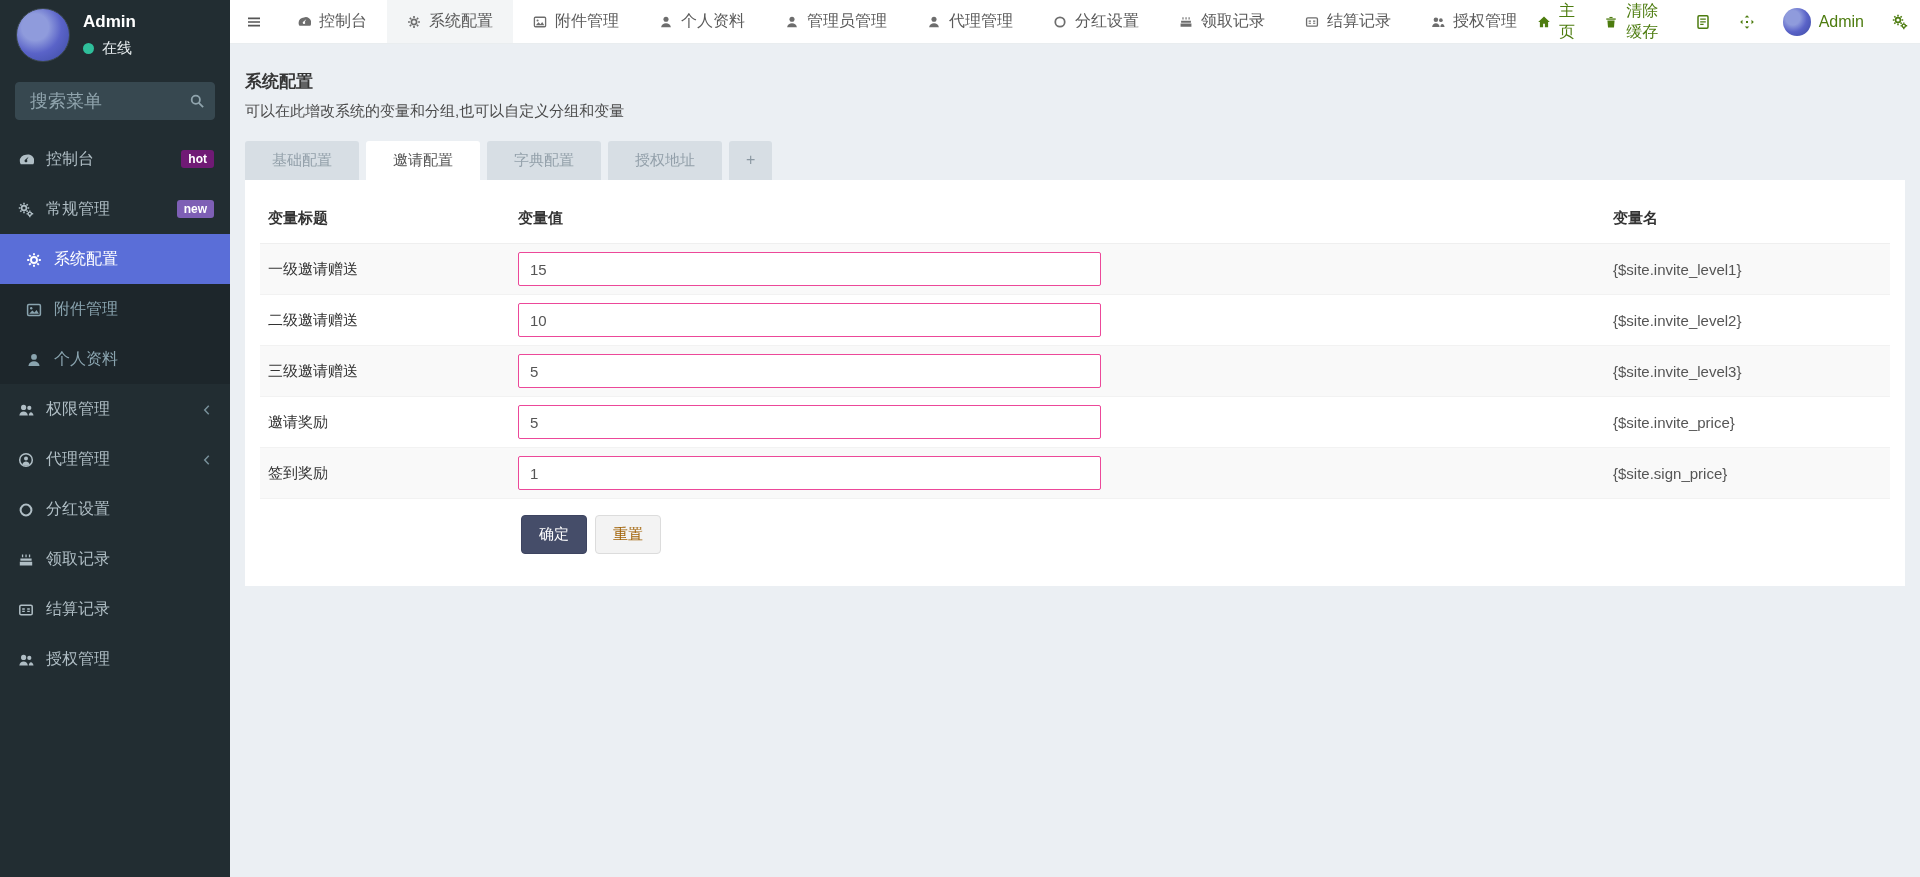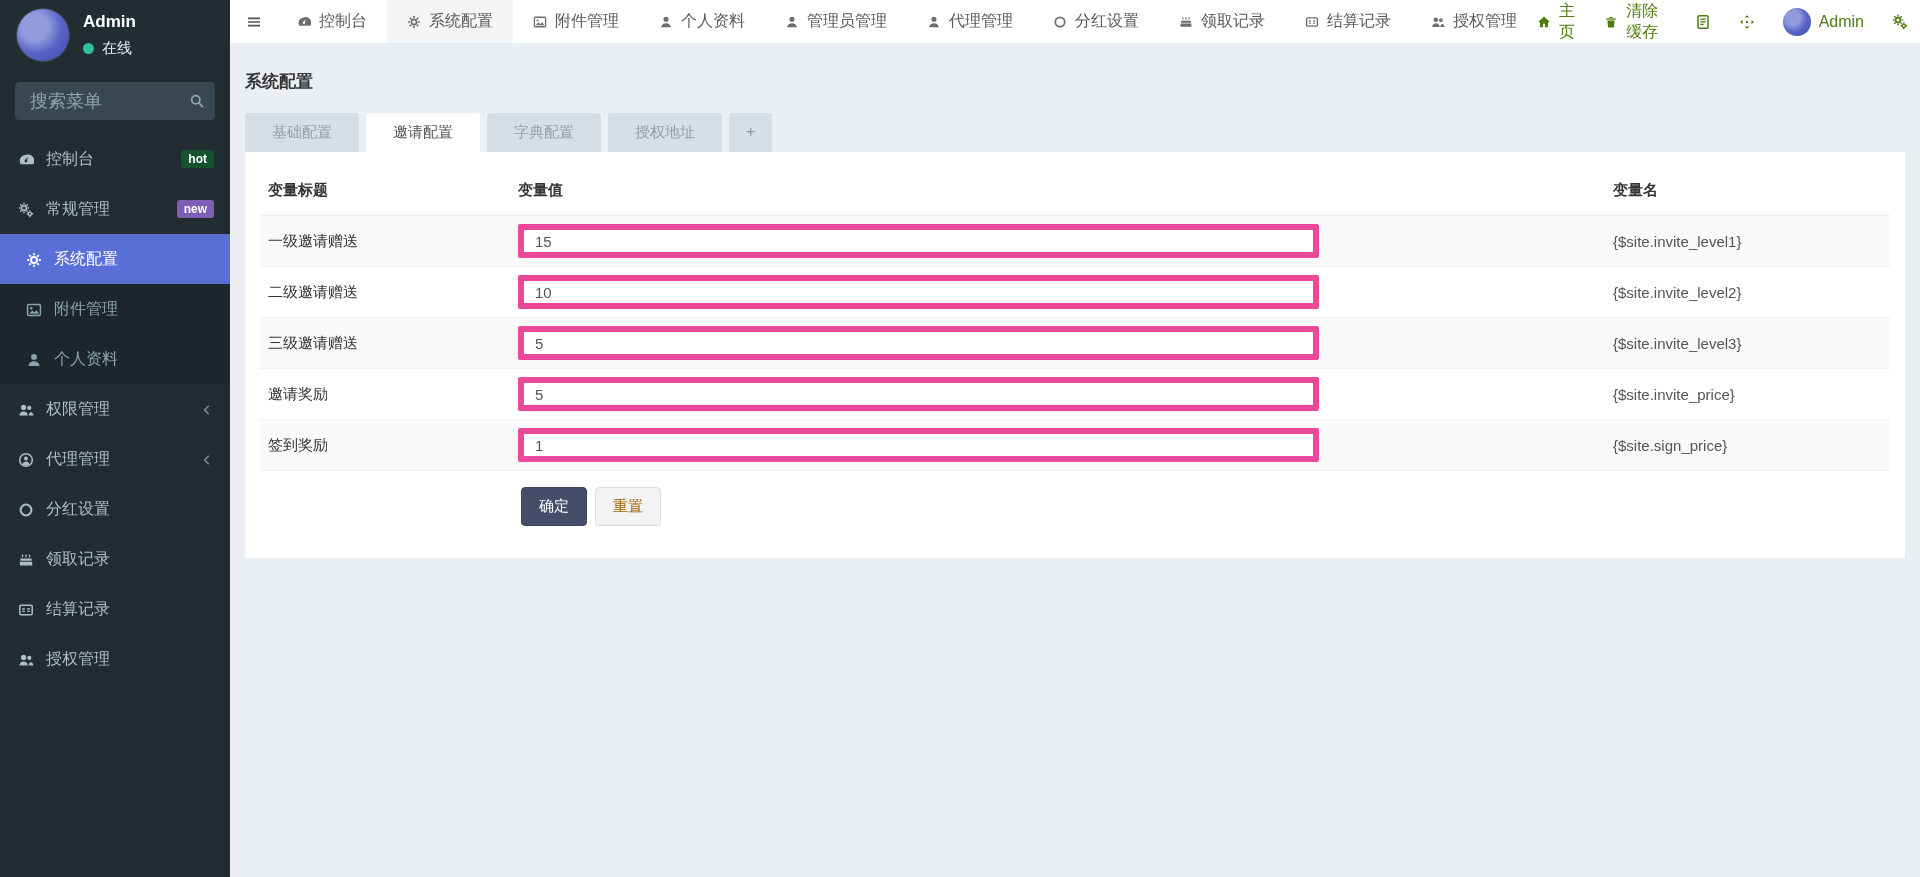--- a/index.html
+++ b/index.html
@@ -23,21 +23,21 @@
   .sidebar-search input{width:100%;height:38px;background:#374850;border:1px solid #374850;
     border-radius:4px;color:#ccc;font-size:18px;padding:0 38px 0 14px;outline:none;}
   .sidebar-search input::placeholder{color:#90a4ad;}
   .search-btn{position:absolute;right:10px;top:9px;color:#90a4ad;cursor:pointer;}
 
   .menu{margin-top:14px;}
   .menu-item{height:50px;display:flex;align-items:center;gap:12px;padding:0 16px 0 18px;
     color:#b0bec5;font-size:16px;cursor:pointer;}
   .menu-item .lbl{flex:1;}
   .badge{font-size:12px;font-weight:bold;color:#fff;padding:2px 7px;border-radius:3px;}
-  .badge-hot{background:#14532d;}
+  .badge-hot{background:#701a75;}
   .badge-new{background:#7e5fb5;}
   .chev{color:#78909a;}
   .submenu{background:#1d262b;}
   .submenu .menu-item{color:#8aa4af;padding-left:26px;}
   .submenu .menu-item.active{background:#5a6ed8;color:#fff;}
 
   
   .main{margin-left:230px;height:877px;display:flex;flex-direction:column;}
   .navbar{height:44px;background:#fff;display:flex;align-items:stretch;flex:none;
     border-bottom:1px solid #e9edef;box-shadow:0 1px 2px rgba(0,0,0,.04);}
@@ -61,21 +61,21 @@
   .tab.active{background:#fff;color:#555;}
   .tab.plus{padding:10px 17px;color:#8b98a2;font-size:16px;}
 
   .panel{background:#fff;padding:14px 15px 32px;}
   table{width:100%;border-collapse:collapse;font-size:15px;color:#333;table-layout:fixed;}
   th{text-align:left;font-weight:bold;padding:15px 8px;border-bottom:1px solid #efefef;}
   .col-title{width:250px;} .col-name{width:285px;}
   td{padding:8px 8px;border-bottom:1px solid #f2f2f2;}
   tbody tr:nth-child(odd){background:#f9f9f9;}
   td .name{color:#555;}
-  .val-input{width:801px;height:34px;border:6px solid #ec4899;border-radius:2px;
+  .val-input{width:583px;height:34px;border:1px solid #ec4899;border-radius:2px;
     padding:0 11px;font-size:15px;color:#555;outline:none;background:#fff;}
   .form-actions{padding:16px 0 0 261px;display:flex;gap:8px;}
   .btn{font-size:15px;border-radius:4px;cursor:pointer;border:1px solid transparent;
     padding:9px 17px;font-family:inherit;}
   .btn-ok{background:#454d69;border-color:#3d4460;color:#fff;}
   .btn-reset{background:#f3f3f3;border-color:#dcdcdc;color:#a16207;}
 </style>
 </head>
 <body>
 
@@ -357,20 +357,21 @@
       <div class="grp">
         <span><svg class="ic" viewBox="0 0 16 16">
               <use href="#i-cogs"></use>
             </svg></span>
       </div>
     </div>
   </header>
 
   <div class="content">
     <div class="page-title">系统配置</div>
+    <div class="page-sub">可以在此增改系统的变量和分组,也可以自定义分组和变量</div>
 
     <div class="tabs">
       <div class="tab">基础配置</div>
       <div class="tab active">邀请配置</div>
       <div class="tab">字典配置</div>
       <div class="tab">授权地址</div>
       <div class="tab plus">+</div>
     </div>
 
     <div class="panel">

